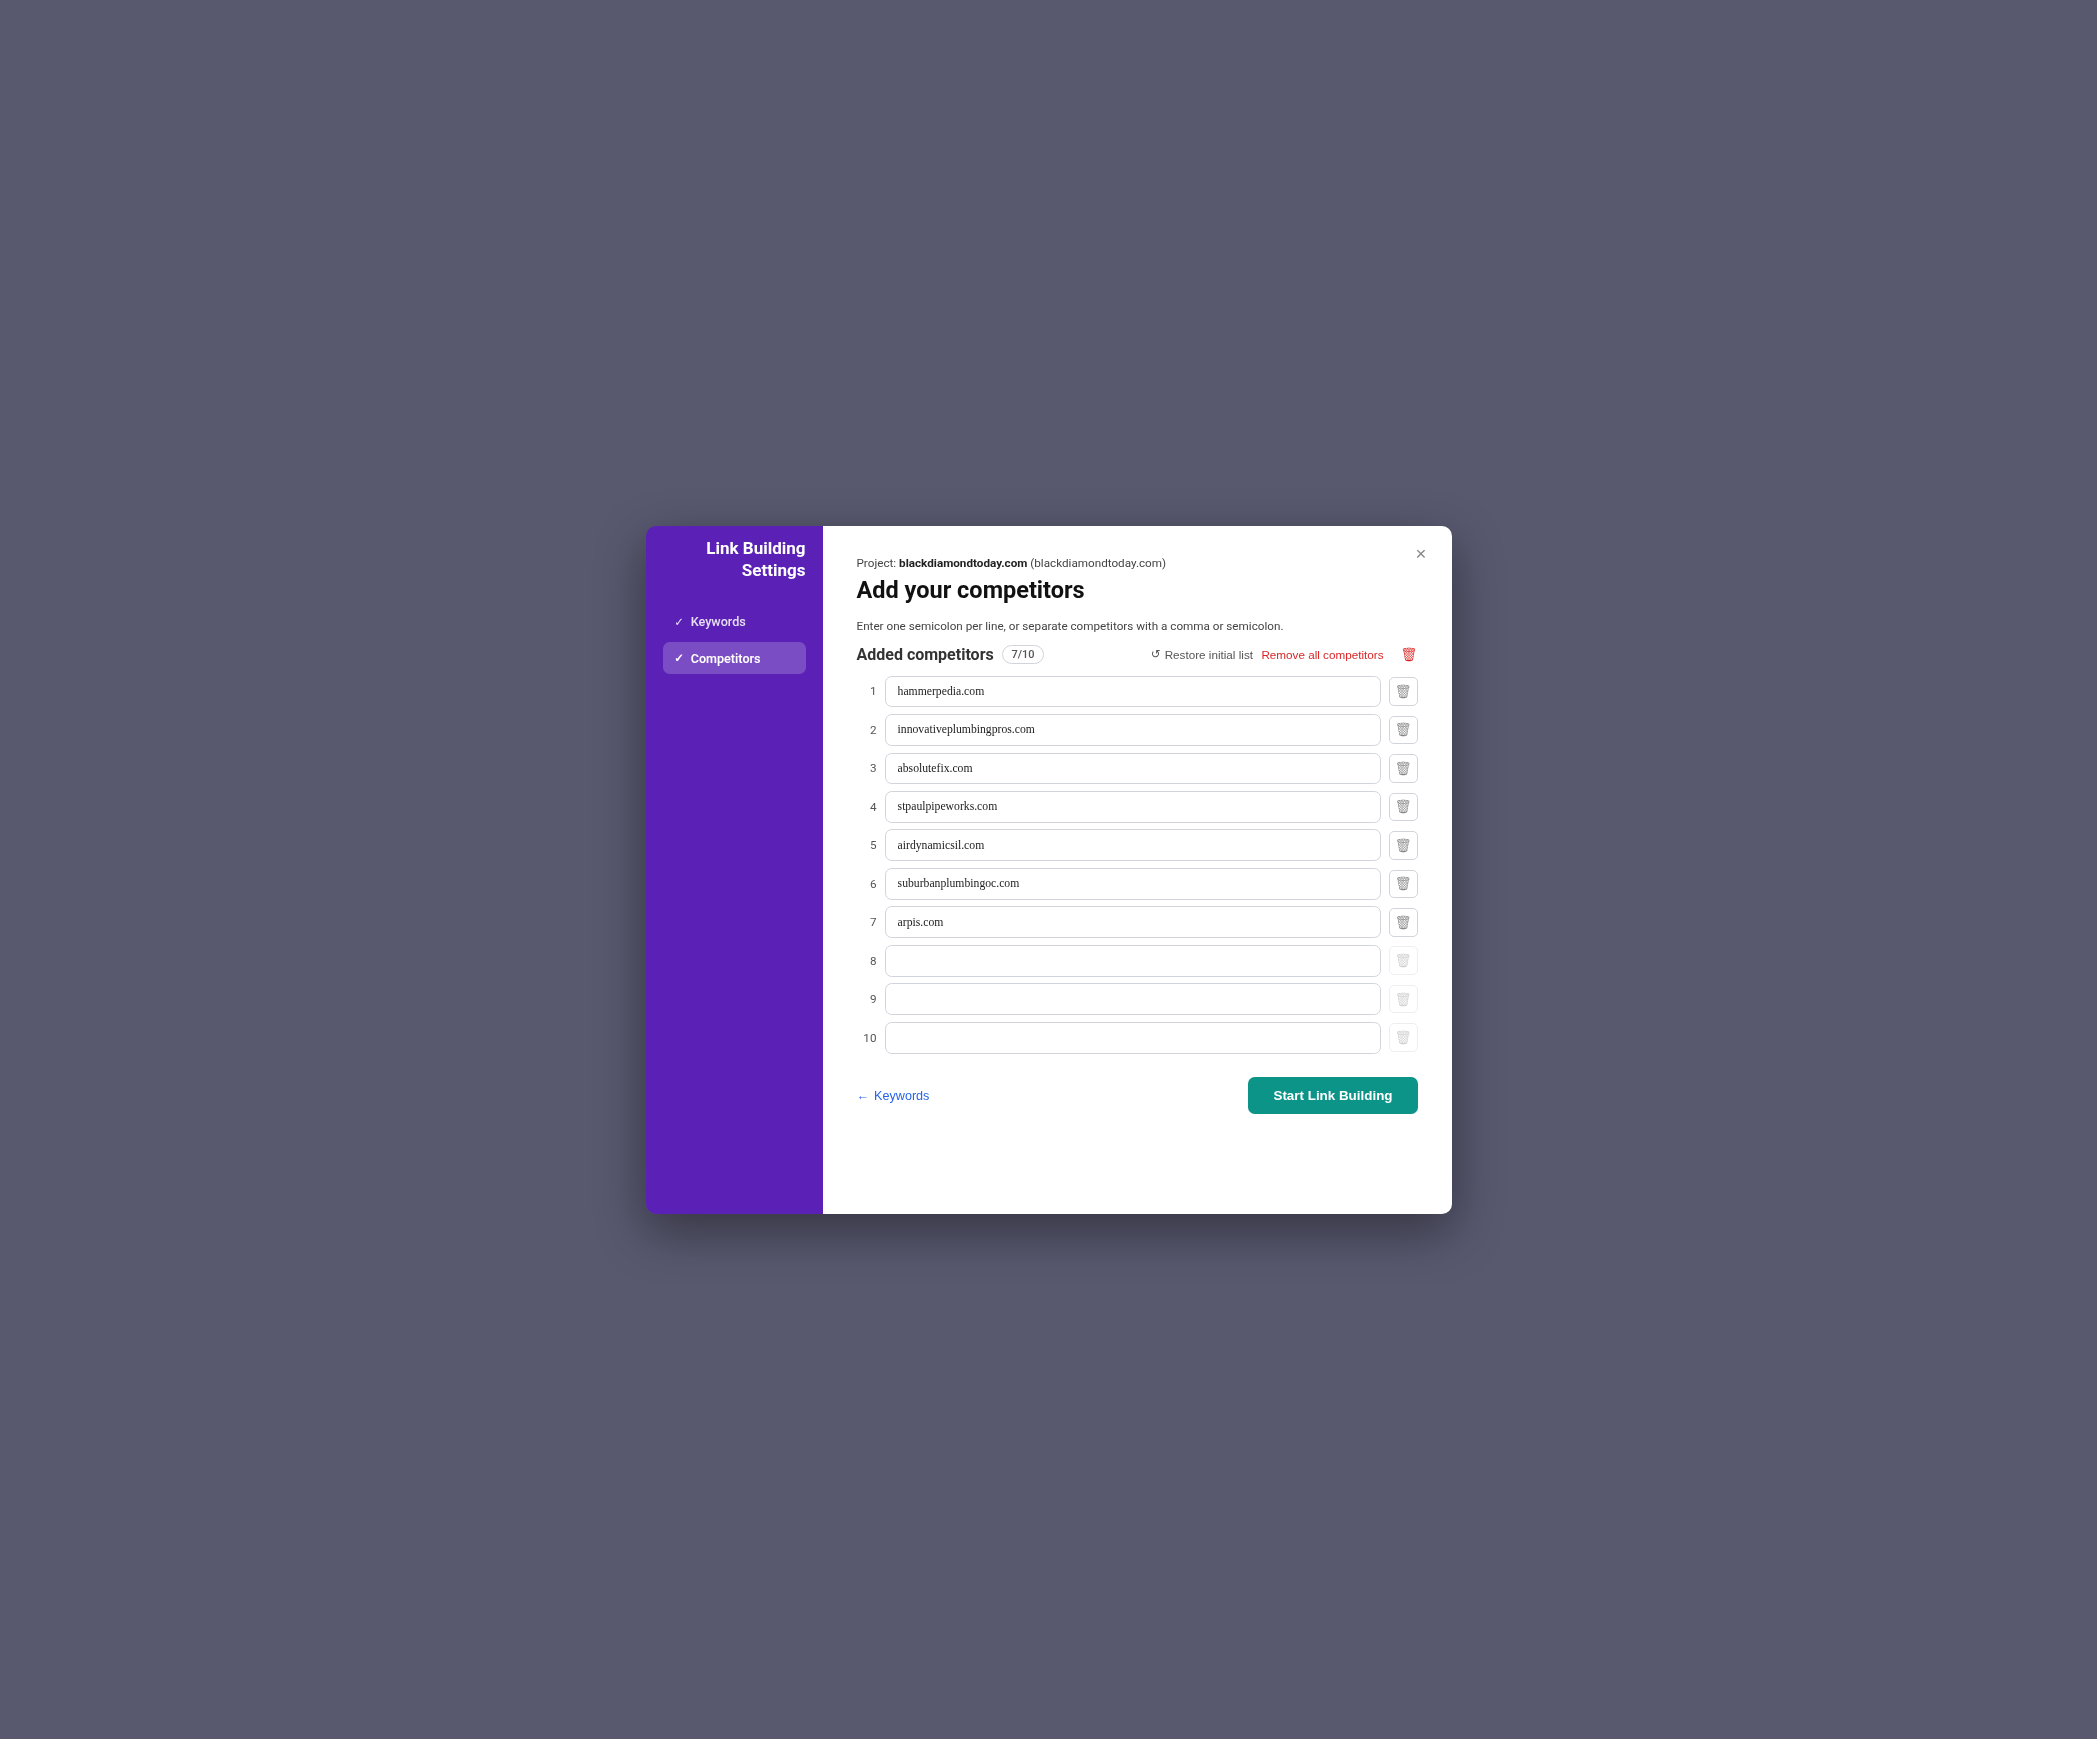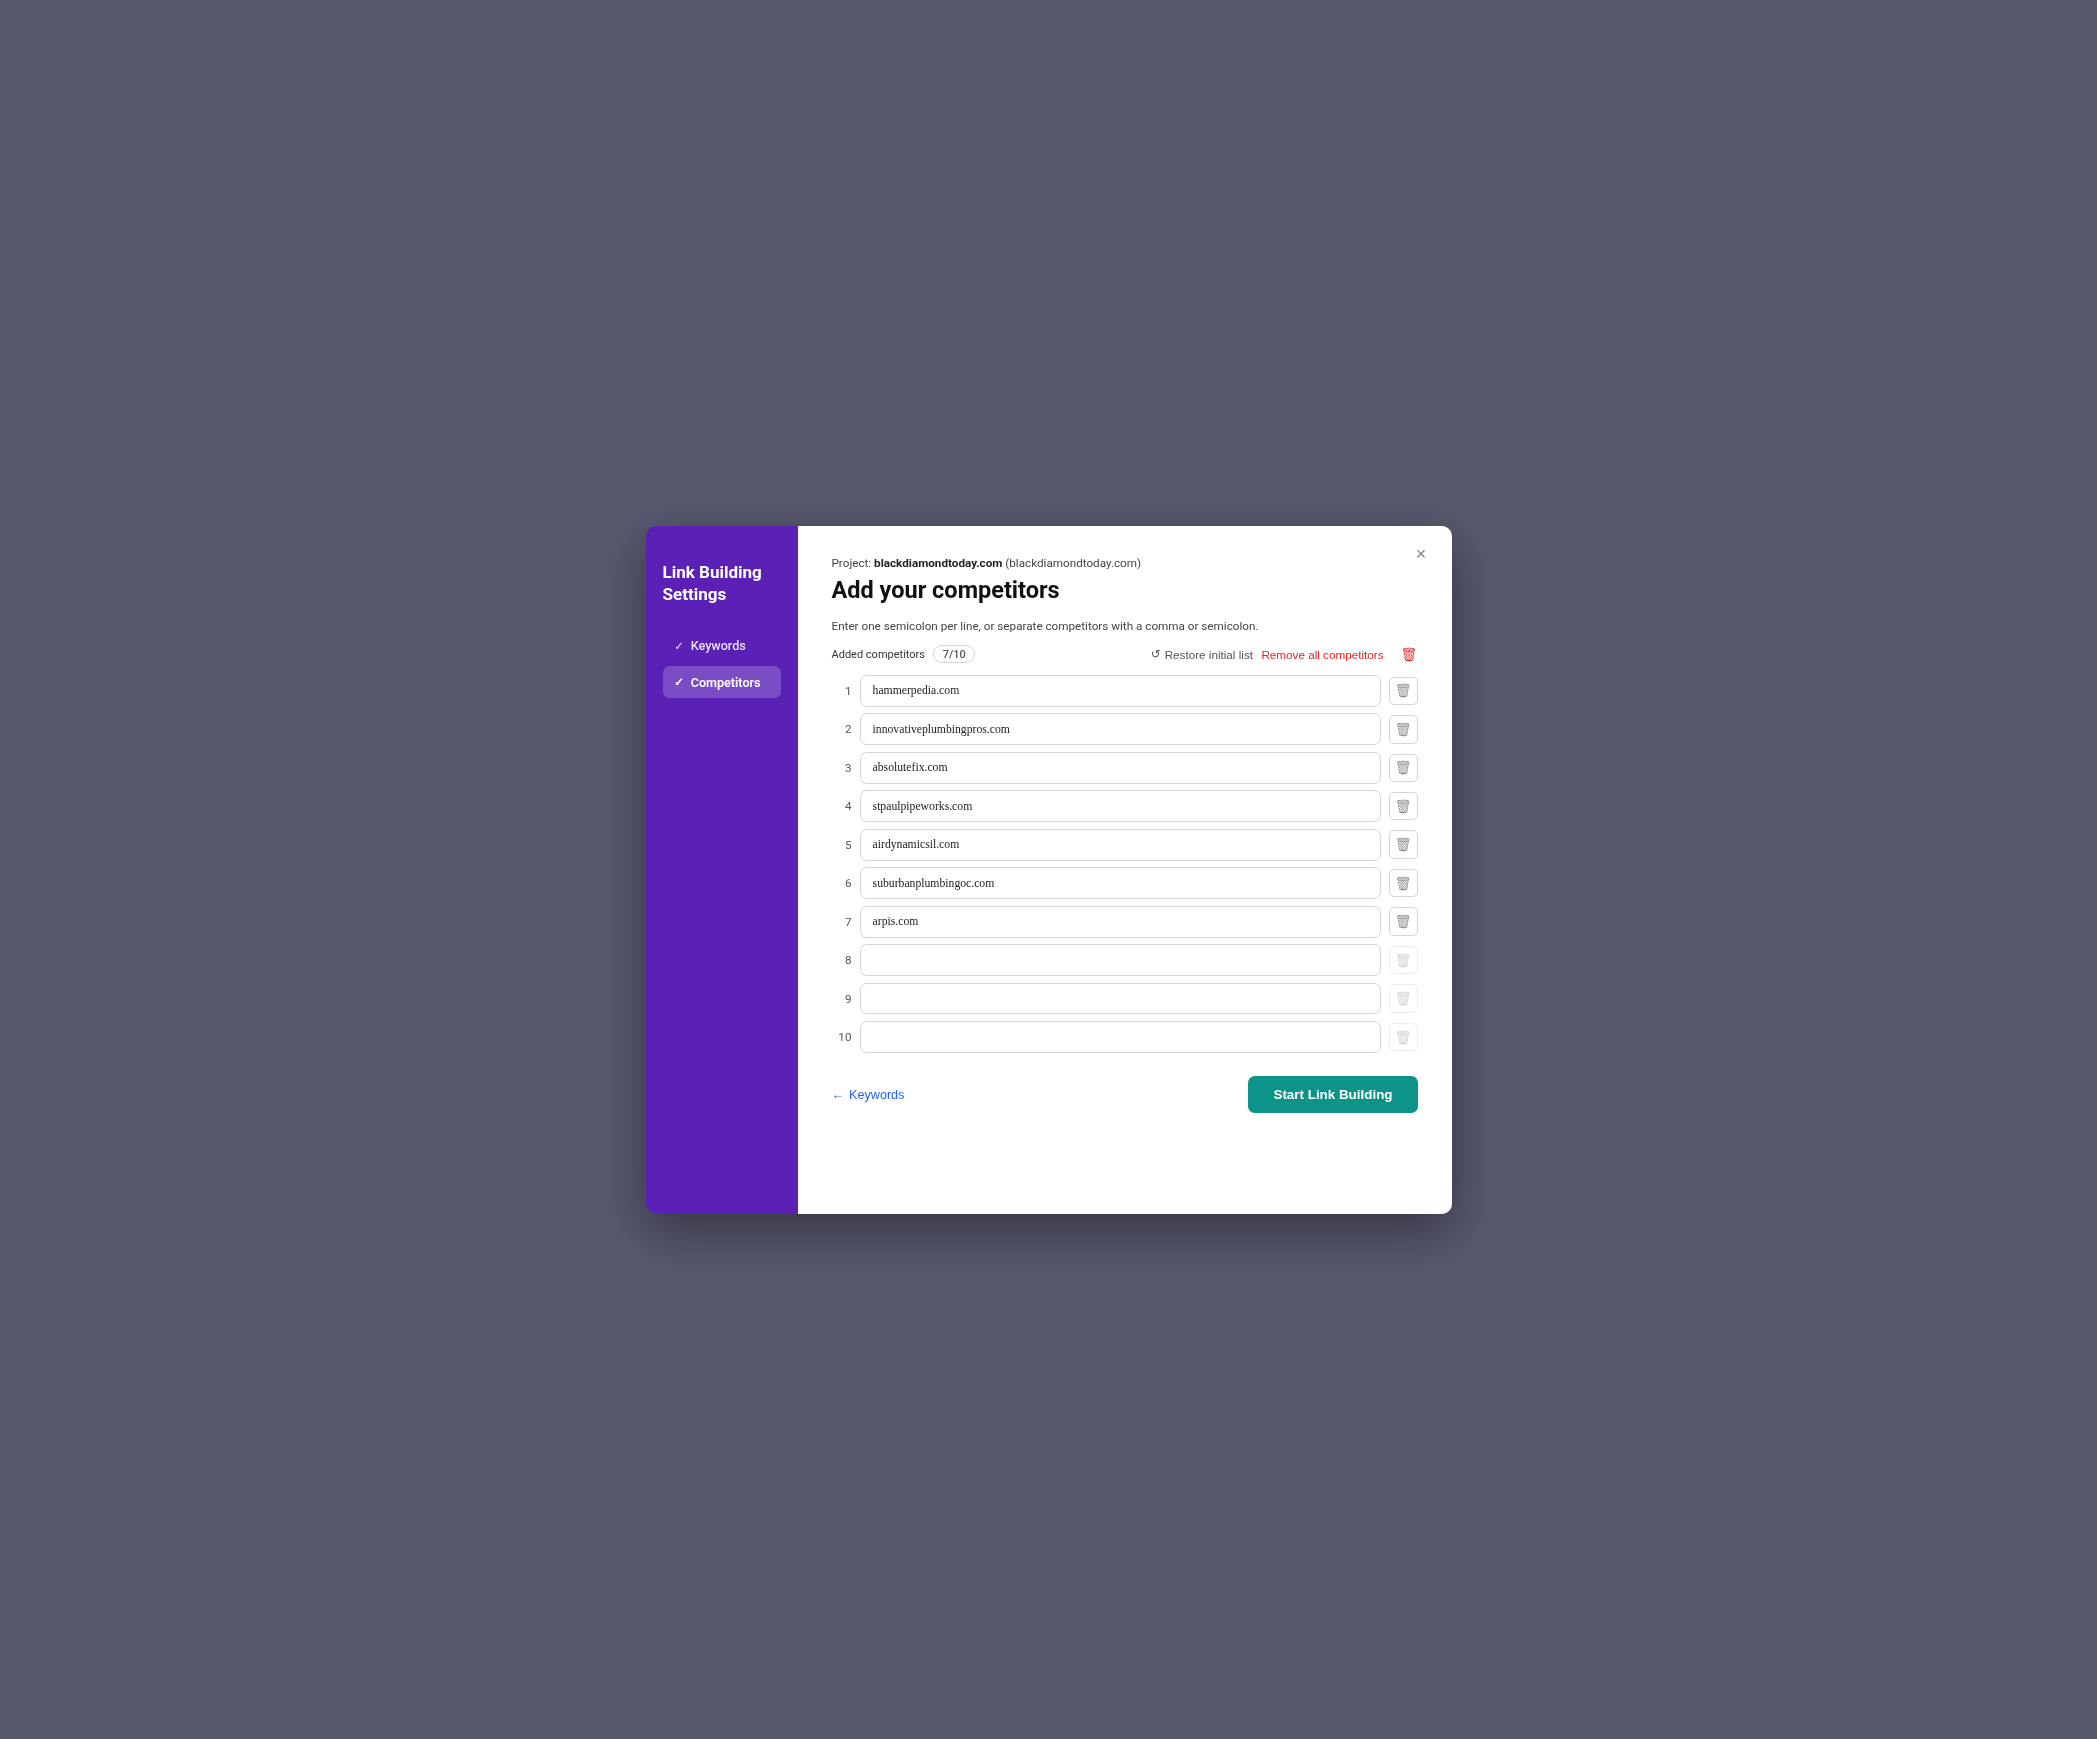--- a/index.html
+++ b/index.html
@@ -26,24 +26,25 @@
       border-radius: 10px;
       overflow: hidden;
       box-shadow: 0 17px 50px rgba(0,0,0,0.4);
       max-width: 806px;
       width: 100%;
       min-height: 688px;
     }
 
     
     .sidebar {
-      width: 152px;
+      width: 177px;
       background: #5b21b6;
-      padding: 35px 17px;
+      padding: 11px 17px;
       flex-shrink: 0;
+      text-align: right;
     }
 
     .sidebar-title {
       color: white;
       font-size: 17px;
       font-weight: 700;
       line-height: 1.3;
       margin-bottom: 25px;
     }
 
@@ -149,23 +150,23 @@
 
     .competitors-header {
       display: flex;
       align-items: center;
       gap: 8.4px;
       margin-bottom: 11.7px;
       flex-wrap: wrap;
     }
 
     .competitors-label {
-      font-size: 11px;
+      font-size: 16px;
       color: #333;
-      font-weight: 400;
+      font-weight: 700;
     }
 
     .count-badge {
       background: white;
       border: 1.3px solid #d1d5db;
       border-radius: 17px;
       padding: 1.7px 8.4px;
       font-size: 11px;
       color: #555;
       font-weight: 500;

